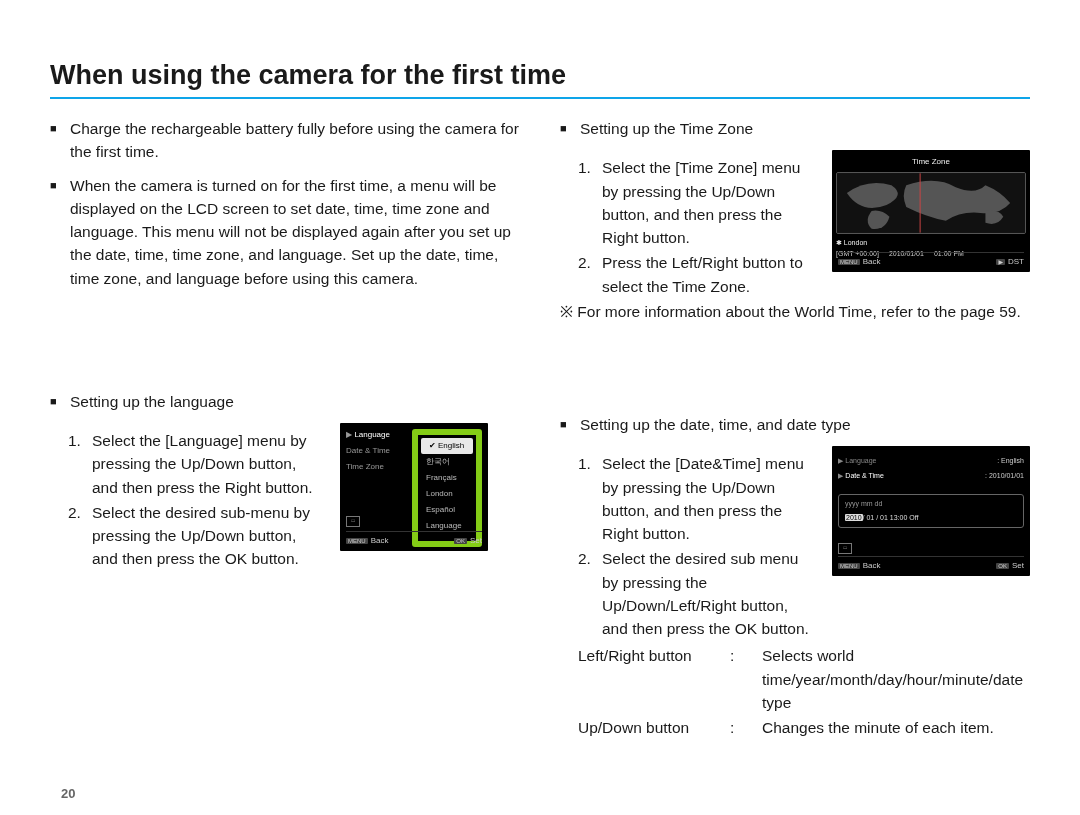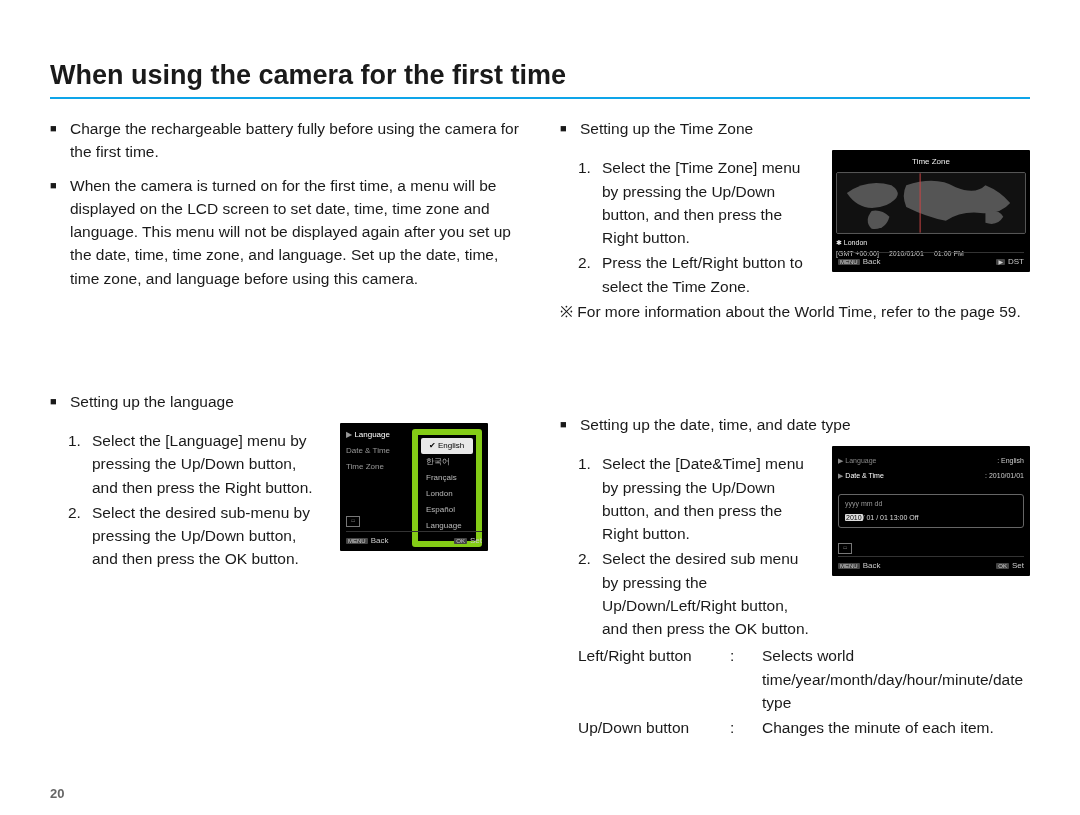--- a/index.html
+++ b/index.html
@@ -75,21 +75,21 @@
   .kv {
     display: grid;
     grid-template-columns: 130px 10px 1fr;
     column-gap: 22px;
     margin-top: 2px;
     padding-left: 18px;
   }
   .pagenum {
     position: absolute;
     bottom: 14px;
-    left: 50px;
+    left: 61px;
     font-size: 13px;
     font-weight: bold;
     color: #666;
   }
 
   
   .lcd {
     background: #000;
     color: #ccc;
     font-size: 8px;

